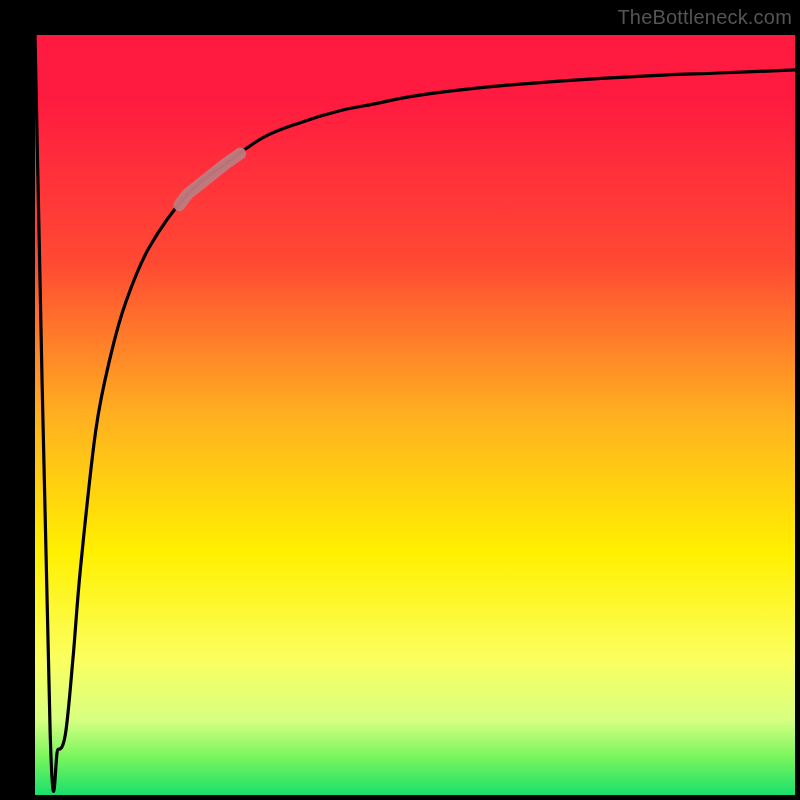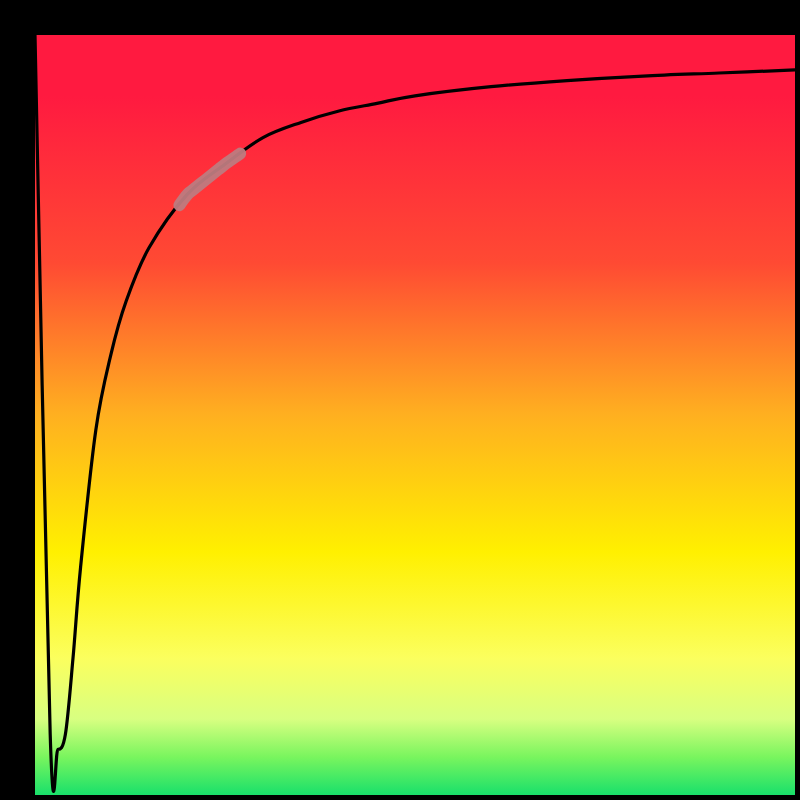--- a/index.html
+++ b/index.html
@@ -53,19 +53,20 @@
     top: 0;
     width: 760px;
     height: 760px;
     overflow: visible;
   }
 </style>
 </head>
 <body>
 
 <div class="outer">
+  <div class="watermark">TheBottleneck.com</div>
   <div class="plot">
     <svg class="curve" viewBox="0 0 760 760">
       <path id="mainCurve" fill="none" stroke="#000" stroke-width="3.2" stroke-linejoin="round" stroke-linecap="round" d="M 0 0 C 2.5333333333333337 116.53333333333335, 11.4 580.1333333333334, 15.200000000000001 699.2 C 19 818.2666666666667, 20.266666666666666 714.4, 22.8 714.4 C 25.333333333333336 714.4, 27.866666666666667 714.4000000000001, 30.400000000000002 699.2 C 32.93333333333334 684, 35.46666666666667 651.0666666666667, 38 623.2 C 40.53333333333333 595.3333333333334, 41.8 570, 45.6 532 C 49.400000000000006 494, 55.733333333333334 430.66666666666663, 60.800000000000004 395.2 C 65.86666666666667 359.73333333333335, 70.93333333333334 340.73333333333335, 76 319.20000000000005 C 81.06666666666666 297.66666666666674, 84.86666666666667 283.73333333333335, 91.2 266 C 97.53333333333333 248.26666666666668, 103.86666666666667 230.5333333333334, 114 212.80000000000007 C 124.13333333333333 195.06666666666675, 139.33333333333334 173.53333333333336, 152 159.60000000000002 C 164.66666666666666 145.66666666666669, 177.33333333333334 138.70000000000005, 190 129.20000000000005 C 202.66666666666666 119.70000000000005, 215.33333333333334 109.5666666666667, 228 102.60000000000002 C 240.66666666666666 95.63333333333334, 253.33333333333334 91.83333333333331, 266 87.39999999999998 C 278.6666666666667 82.96666666666664, 291.3333333333333 79.16666666666667, 304 76 C 316.6666666666667 72.83333333333333, 329.3333333333333 70.93333333333332, 342 68.39999999999998 C 354.6666666666667 65.86666666666663, 361 63.58666666666662, 380 60.799999999999955 C 399 58.013333333333286, 430.6666666666667 54.213333333333274, 456 51.67999999999995 C 481.3333333333333 49.146666666666626, 506.6666666666667 47.373333333333335, 532 45.60000000000002 C 557.3333333333334 43.82666666666671, 582.6666666666666 42.30666666666675, 608 41.04000000000008 C 633.3333333333334 39.773333333333404, 658.6666666666666 39.01333333333336, 684 38 C 709.3333333333334 36.98666666666664, 747.3333333333334 35.466666666666605, 760 34.95999999999992"></path>
       <path id="highlightCurve" fill="none" stroke="#be7b7f" stroke-width="12" stroke-linecap="round" opacity="0.95" d="M 144.4 170.24000000000012 C 145.12380952380954 169.22666666666677, 147.29523809523812 166.07809523809524, 148.74285714285716 164.15999999999997 C 150.1904761904762 162.2419047619047, 151.63809523809525 160.21523809523805, 153.0857142857143 158.73142857142852 C 154.53333333333333 157.247619047619, 155.9809523809524 156.4152380952381, 157.42857142857144 155.25714285714287 C 158.8761904761905 154.09904761904764, 160.32380952380953 152.94095238095244, 161.77142857142857 151.7828571428572 C 163.21904761904761 150.62476190476198, 164.66666666666669 149.46666666666667, 166.11428571428573 148.30857142857144 C 167.56190476190477 147.1504761904762, 169.0095238095238 145.99238095238104, 170.45714285714286 144.83428571428578 C 171.9047619047619 143.67619047619053, 173.35238095238097 142.51809523809516, 174.8 141.3599999999999 C 176.24761904761905 140.20190476190464, 177.69523809523807 139.04380952380947, 179.1428571428571 137.88571428571424 C 180.59047619047615 136.72761904761902, 182.03809523809525 135.56952380952382, 183.4857142857143 134.4114285714286 C 184.93333333333334 133.25333333333336, 186.3809523809524 132.0590476190476, 187.82857142857145 130.93714285714282 C 189.2761904761905 129.81523809523804, 190.7238095238095 128.72952380952376, 192.17142857142855 127.67999999999995 C 193.6190476190476 126.63047619047614, 195.06666666666666 125.65333333333331, 196.5142857142857 124.63999999999999 C 197.96190476190475 123.62666666666667, 199.40952380952382 122.61333333333336, 200.85714285714286 121.60000000000002 C 202.3047619047619 120.58666666666669, 204.47619047619048 119.06666666666662, 205.20000000000002 118.55999999999995"></path>
     </svg>
   </div>
 </div>
 
 </body></html>

